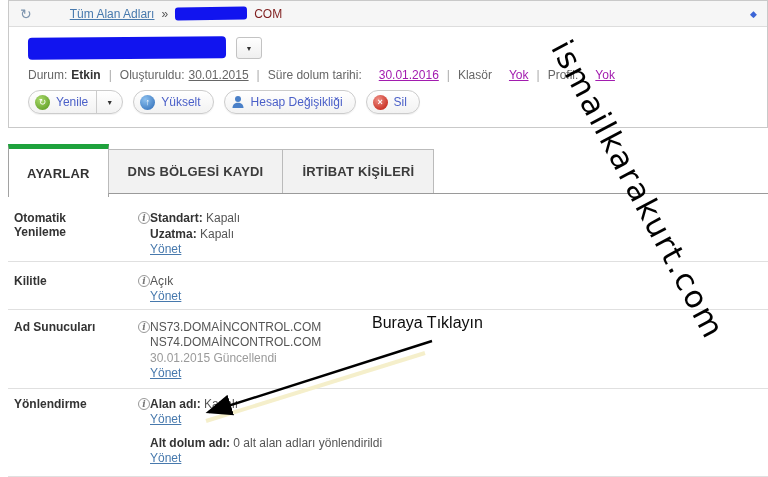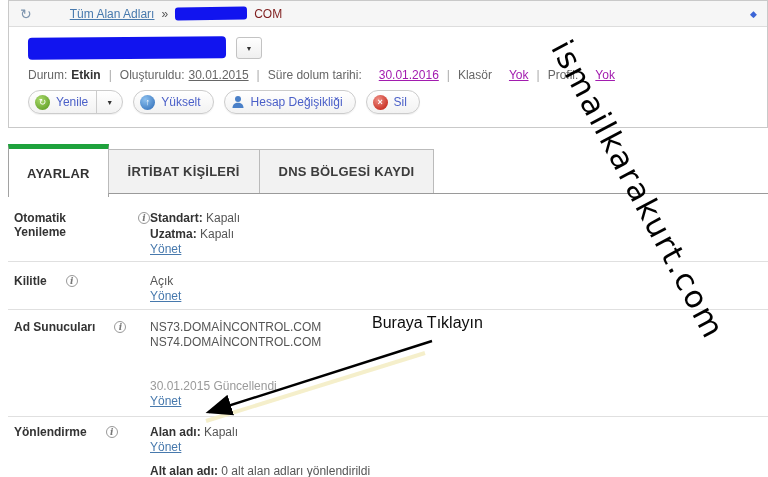--- a/index.html
+++ b/index.html
@@ -58,27 +58,27 @@
     border:1px solid #bbb; border-bottom:none; padding:0 19px; margin-left:-1px; }
 
   
   .settings { margin-left:8px; }
   .srow { display:flex; border-bottom:1px solid #e0e0e0; padding-left:6px; }
   .srow-1 { padding-top:17px; padding-bottom:3px; }
   .srow-2 { padding-top:12px; padding-bottom:4px; }
   .srow-3 { padding-top:10px; padding-bottom:6px; }
   .srow-4 { padding-top:8px;  padding-bottom:9px; }
   .row-label { width:136px; flex:none; font-weight:bold; color:#333;
-    display:flex; align-items:flex-start; gap:19px; }
+    display:flex; align-items:flex-start; gap:19px;justify-content:space-between; }
   .info-icon { width:12px; height:12px; border:1px solid #999; border-radius:50%;
     color:#777; font:italic bold 9px "DejaVu Serif", serif; display:inline-flex;
     align-items:center; justify-content:center; margin-top:1px; flex:none; cursor:pointer; }
   .row-value { line-height:15.5px; color:#555; }
   .bld { font-weight:bold; color:#333; }
-  .muted { color:#9a9a9a;margin-top:28px; }
+  .muted { color:#9a9a9a; }
   .manage-link { color:#4779ad; text-decoration:underline; cursor:pointer; display:inline-block; }
   .grp-gap { height:8px; }
 
   
   .anno-text { position:absolute; left:372px; top:314px; font-size:16px; color:#0c0c0c; z-index:30; }
   .anno-svg { position:absolute; left:0; top:0; z-index:29; pointer-events:none; }
   .watermark { position:absolute; left:576px; top:34px; font-family:"DejaVu Sans", sans-serif;
     font-size:31px; letter-spacing:2px; color:#000; white-space:nowrap;
     transform:rotate(62deg); transform-origin:0 0; z-index:40; pointer-events:none; }
 </style>
@@ -146,24 +146,24 @@
   </div>
 </div>
 
 <div style="height:128px;"></div>
 
 <div class="tab-strip">
   <div class="tab active">
     <span>AYARLAR</span>
   </div>
   <div class="tab inactive">
+    <span>DNS BÖLGESİ KAYDI</span>
+  </div>
+  <div class="tab inactive">
     <span>İRTİBAT KİŞİLERİ</span>
-  </div>
-  <div class="tab inactive">
-    <span>DNS BÖLGESİ KAYDI</span>
   </div>
 </div>
 
 <div class="settings">
 
   <div class="srow srow-1">
     <div class="row-label">
       <span>Otomatik Yenileme</span>
       <span class="info-icon">i</span>
     </div>
@@ -200,21 +200,21 @@
 
   <div class="srow srow-4">
     <div class="row-label">
       <span>Yönlendirme</span>
       <span class="info-icon">i</span>
     </div>
     <div class="row-value">
       <div><span class="bld">Alan adı:</span><span> Kapalı</span></div>
       <span class="manage-link">Yönet</span>
       <div class="grp-gap"></div>
-      <div><span class="bld">Alt alan adı:</span><span> 0 alt alan adları yönlendirildi</span></div>
+      <div><span class="bld">Alt dolum adı:</span><span> 0 alt alan adları yönlendirildi</span></div>
       <span class="manage-link">Yönet</span>
     </div>
   </div>
 
 </div>
 
 <div class="anno-text">Buraya Tıklayın</div>
 <svg class="anno-svg" width="768" height="477">
   <defs>
     <marker id="ah" markerWidth="11" markerHeight="9" refX="9.5" refY="4.5" orient="auto">

